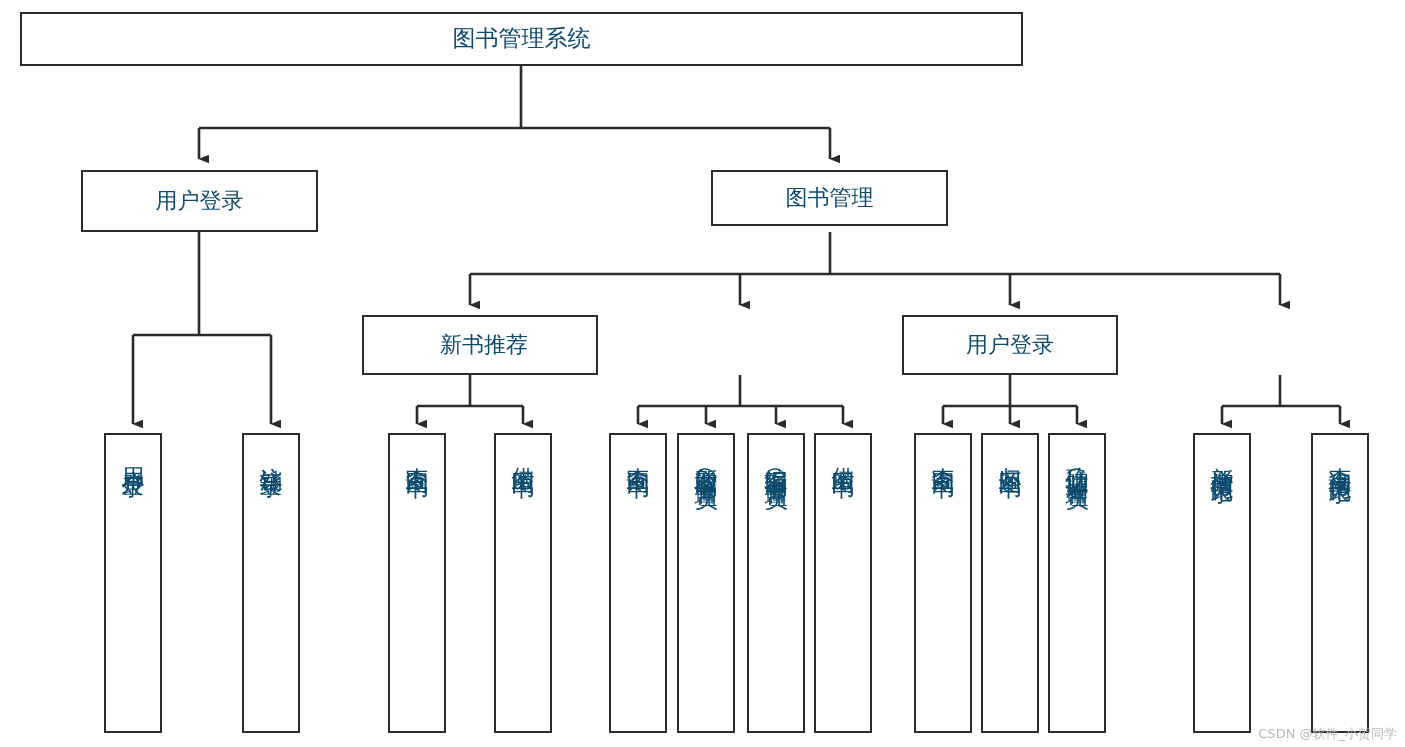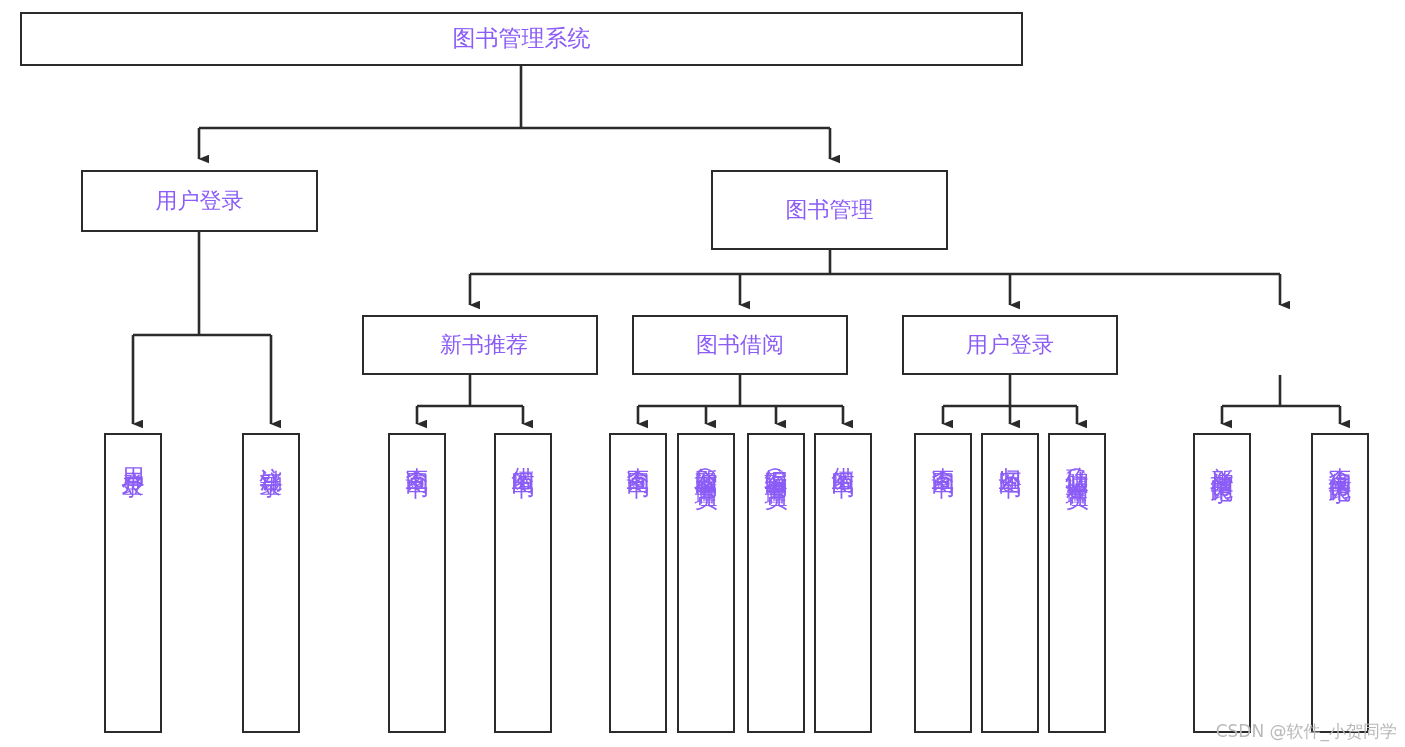--- a/index.html
+++ b/index.html
@@ -28,21 +28,21 @@
     position: absolute;
     box-sizing: border-box;
     border: 2.5px solid #2b2b2b;
     background: #ffffff;
     display: flex;
     align-items: center;
     justify-content: center;
     z-index: 3;
   }
   .node .lbl {
-    color: #8b5cf6;
+    color: #0c4a6e;
     text-align: center;
     line-height: 1.28;
     white-space: pre;
   }
   .node.h .lbl {
     font-size: 22px;
   }
   .node.root .lbl {
     font-size: 23px;
   }
@@ -54,21 +54,21 @@
     writing-mode: vertical-rl;
     text-orientation: upright;
     font-size: 23px;
     letter-spacing: 3px;
     line-height: 1;
   }
   .watermark {
     position: absolute;
     right: 8px;
     bottom: 4px;
-    font-size: 17px;
+    font-size: 13px;
     color: #b9b9b9;
     z-index: 9;
     white-space: nowrap;
     font-family: "DejaVu Sans", "Liberation Sans", sans-serif;
     text-align: right;
   }
 </style>
 </head>
 <body>
 
@@ -124,29 +124,26 @@
     </g>
   </svg>
 
   <div class="node root h" style="left:20px; top:12px; width:1003px; height:54px;">
     <span class="lbl">图书管理系统</span>
   </div>
 
   <div class="node h" style="left:81px; top:170px; width:237px; height:62px;">
     <span class="lbl">用户登录</span>
   </div>
-  <div class="node h" style="left:711px; top:170px; width:237px; height:80px;">
+  <div class="node h" style="left:711px; top:170px; width:237px; height:56px;">
     <span class="lbl">图书管理</span>
   </div>
 
   <div class="node h" style="left:362px; top:315px; width:236px; height:60px;padding-left:8px;">
     <span class="lbl">新书推荐</span>
-  </div>
-  <div class="node h" style="left:632px; top:315px; width:216px; height:60px;">
-    <span class="lbl">图书借阅</span>
   </div>
   <div class="node h" style="left:902px; top:315px; width:216px; height:60px;">
     <span class="lbl">用户登录</span>
   </div>
 
   <div class="node v" style="left:104px; top:433px; width:58px; height:300px;">
     <span class="lbl">用户登录</span>
   </div>
   <div class="node v" style="left:242px; top:433px; width:58px; height:300px;">
     <span class="lbl">注销登录</span>

